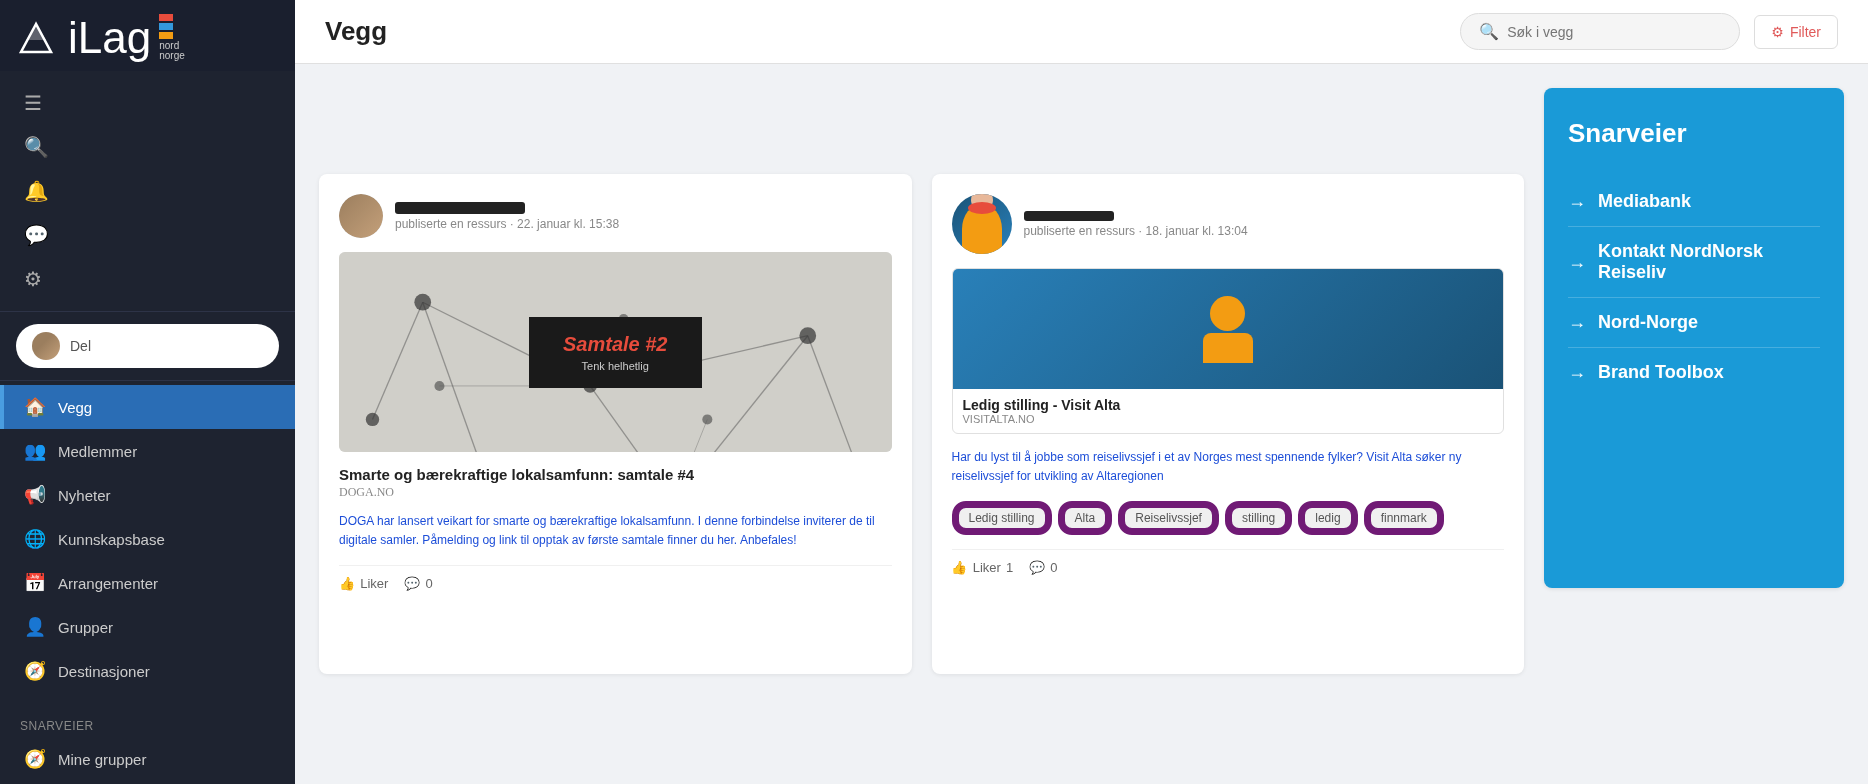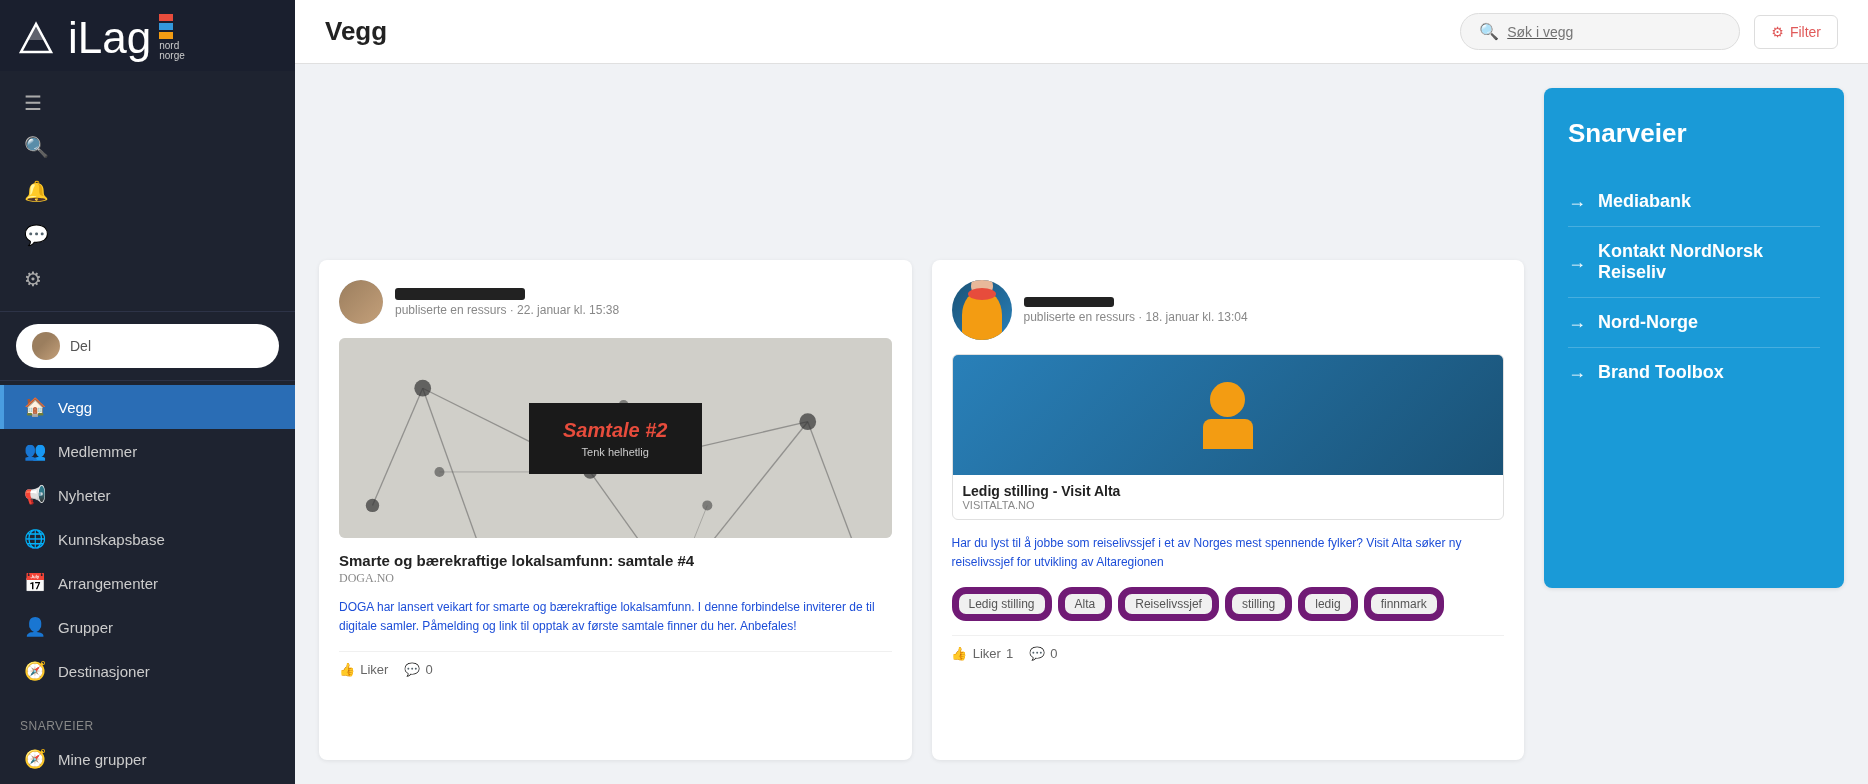--- a/index.html
+++ b/index.html
@@ -142,21 +142,20 @@
       width: 280px;
     }
     .search-icon { color: #888; font-size: 16px; }
     .search-input {
       border: none;
       background: transparent;
       outline: none;
       font-size: 14px;
       color: #555;
       width: 100%;
-      text-decoration: underline;
     }
     .filter-btn {
       display: flex;
       align-items: center;
       gap: 6px;
       padding: 8px 16px;
       border: 1px solid #ddd;
       border-radius: 6px;
       background: #fff;
       cursor: pointer;
@@ -169,21 +168,21 @@
       overflow-y: auto;
       padding: 24px 24px 24px 24px;
       display: flex;
       gap: 20px;
     }
 
     .posts-column {
       flex: 1;
       display: flex;
       gap: 20px;
-      align-items: flex-end;
+      align-items: center;
     }
 
     .post-card {
       background: #fff;
       border-radius: 8px;
       padding: 20px;
       flex: 1;
       box-shadow: 0 1px 4px rgba(0,0,0,0.08);
       min-height: 500px;
     }

